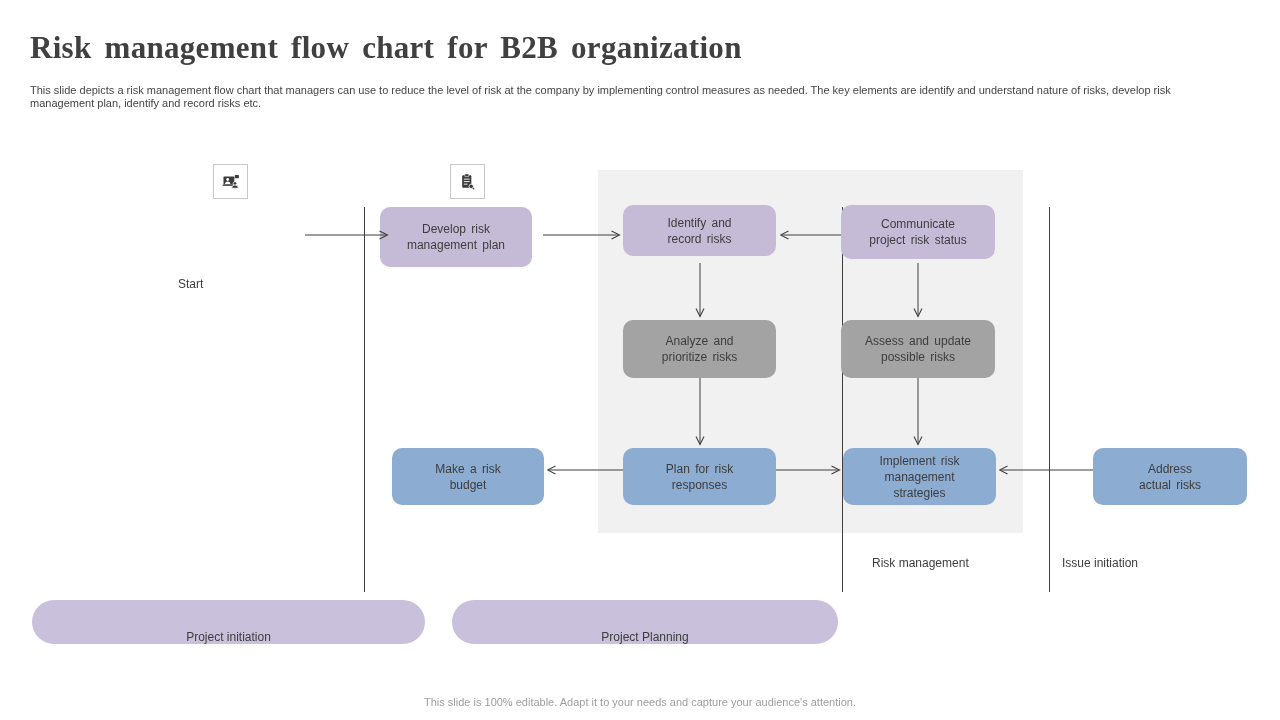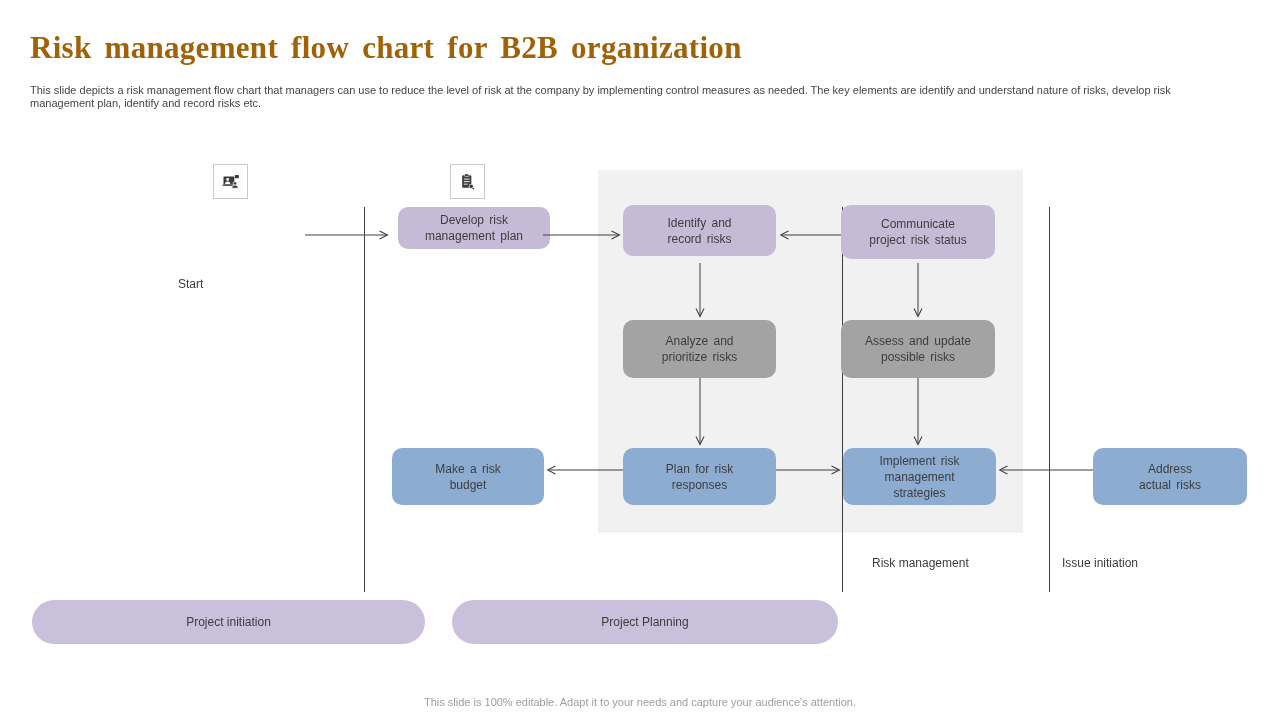--- a/index.html
+++ b/index.html
@@ -1,20 +1,20 @@
 <!DOCTYPE html>
 <html><head>
 <meta charset="utf-8">
 <style>
   html,body{margin:0;padding:0;background:#ffffff;}
   #slide{position:relative;width:1280px;height:720px;background:#ffffff;overflow:hidden;
          font-family:"Liberation Sans", sans-serif;}
   
   .title{position:absolute;left:30px;top:30px;width:1000px;
-         font-family:"Liberation Serif", serif;font-weight:700;font-size:31px;color:#a16207;
+         font-family:"Liberation Serif", serif;font-weight:700;font-size:31px;color:#404040;
          letter-spacing:0.3px;word-spacing:5px;}
   .desc{position:absolute;left:30px;top:84px;width:1185px;font-size:11px;line-height:13px;
         color:#454545;}
   
   .panel{position:absolute;left:598px;top:170px;width:425px;height:363px;background:#f2f1f2;}
   
   .node{position:absolute;border-radius:10px;display:flex;align-items:center;justify-content:center;
         text-align:center;font-size:12px;line-height:16px;color:#3d3d3d;word-spacing:2px;}
   .node-purple{background:#c6bbd7;}
   .node-green{background:#a3a3a3;}
@@ -22,21 +22,21 @@
   .node-label{display:inline-block;}
   
   .small-label{position:absolute;font-size:12px;color:#3d3d3d;text-align:left;}
   
   .icon-chip{position:absolute;width:33px;height:33px;background:#ffffff;border:1px solid #c9c9c9;
              display:flex;align-items:center;justify-content:center;}
   
   .layer{position:absolute;left:0;top:0;pointer-events:none;}
   
   .pill{position:absolute;top:600px;height:44px;border-radius:22px;background:#c9c1db;
-        display:flex;align-items:center;justify-content:center;font-size:12px;color:#3d3d3d;}
+        display:flex;align-items:flex-end;justify-content:center;font-size:12px;color:#3d3d3d;}
   
   .footer{position:absolute;left:0;top:696px;width:1280px;text-align:center;
           font-size:11px;color:#9e9e9e;}
 </style>
 </head>
 <body>
 
 <div id="slide">
 
   <div class="title">Risk management flow chart for B2B organization</div>
@@ -66,21 +66,21 @@
       <rect x="5" y="4" width="11" height="15" rx="1" fill="#3b3b3b"></rect>
       <rect x="8" y="2.3" width="5" height="3.2" rx="0.8" fill="#3b3b3b" stroke="#ffffff" stroke-width="0.7"></rect>
       <rect x="7" y="8" width="7" height="1.1" fill="#ffffff"></rect>
       <rect x="7" y="11" width="7" height="1.1" fill="#ffffff"></rect>
       <rect x="7" y="14" width="4.5" height="1.1" fill="#ffffff"></rect>
       <circle cx="15.8" cy="17.2" r="2.6" fill="#3b3b3b" stroke="#ffffff" stroke-width="0.9"></circle>
       <line x1="17.6" y1="19" x2="19.5" y2="20.8" stroke="#3b3b3b" stroke-width="1.4"></line>
     </svg>
   </div>
 
-  <div class="node node-purple" style="left:398px;top:207px;width:152px;height:42px">
+  <div class="node node-purple" style="left:380px;top:207px;width:152px;height:60px">
     <span class="node-label" style="max-width:118px">Develop risk management plan</span>
   </div>
   <div class="node node-purple" style="left:623px;top:205px;width:153px;height:51px">
     <span class="node-label" style="max-width:92px">Identify and record risks</span>
   </div>
   <div class="node node-purple" style="left:841px;top:205px;width:154px;height:54px">
     <span class="node-label" style="max-width:112px">Communicate project risk status</span>
   </div>
   <div class="node node-green" style="left:623px;top:320px;width:153px;height:58px">
     <span class="node-label" style="max-width:98px">Analyze and prioritize risks</span>

